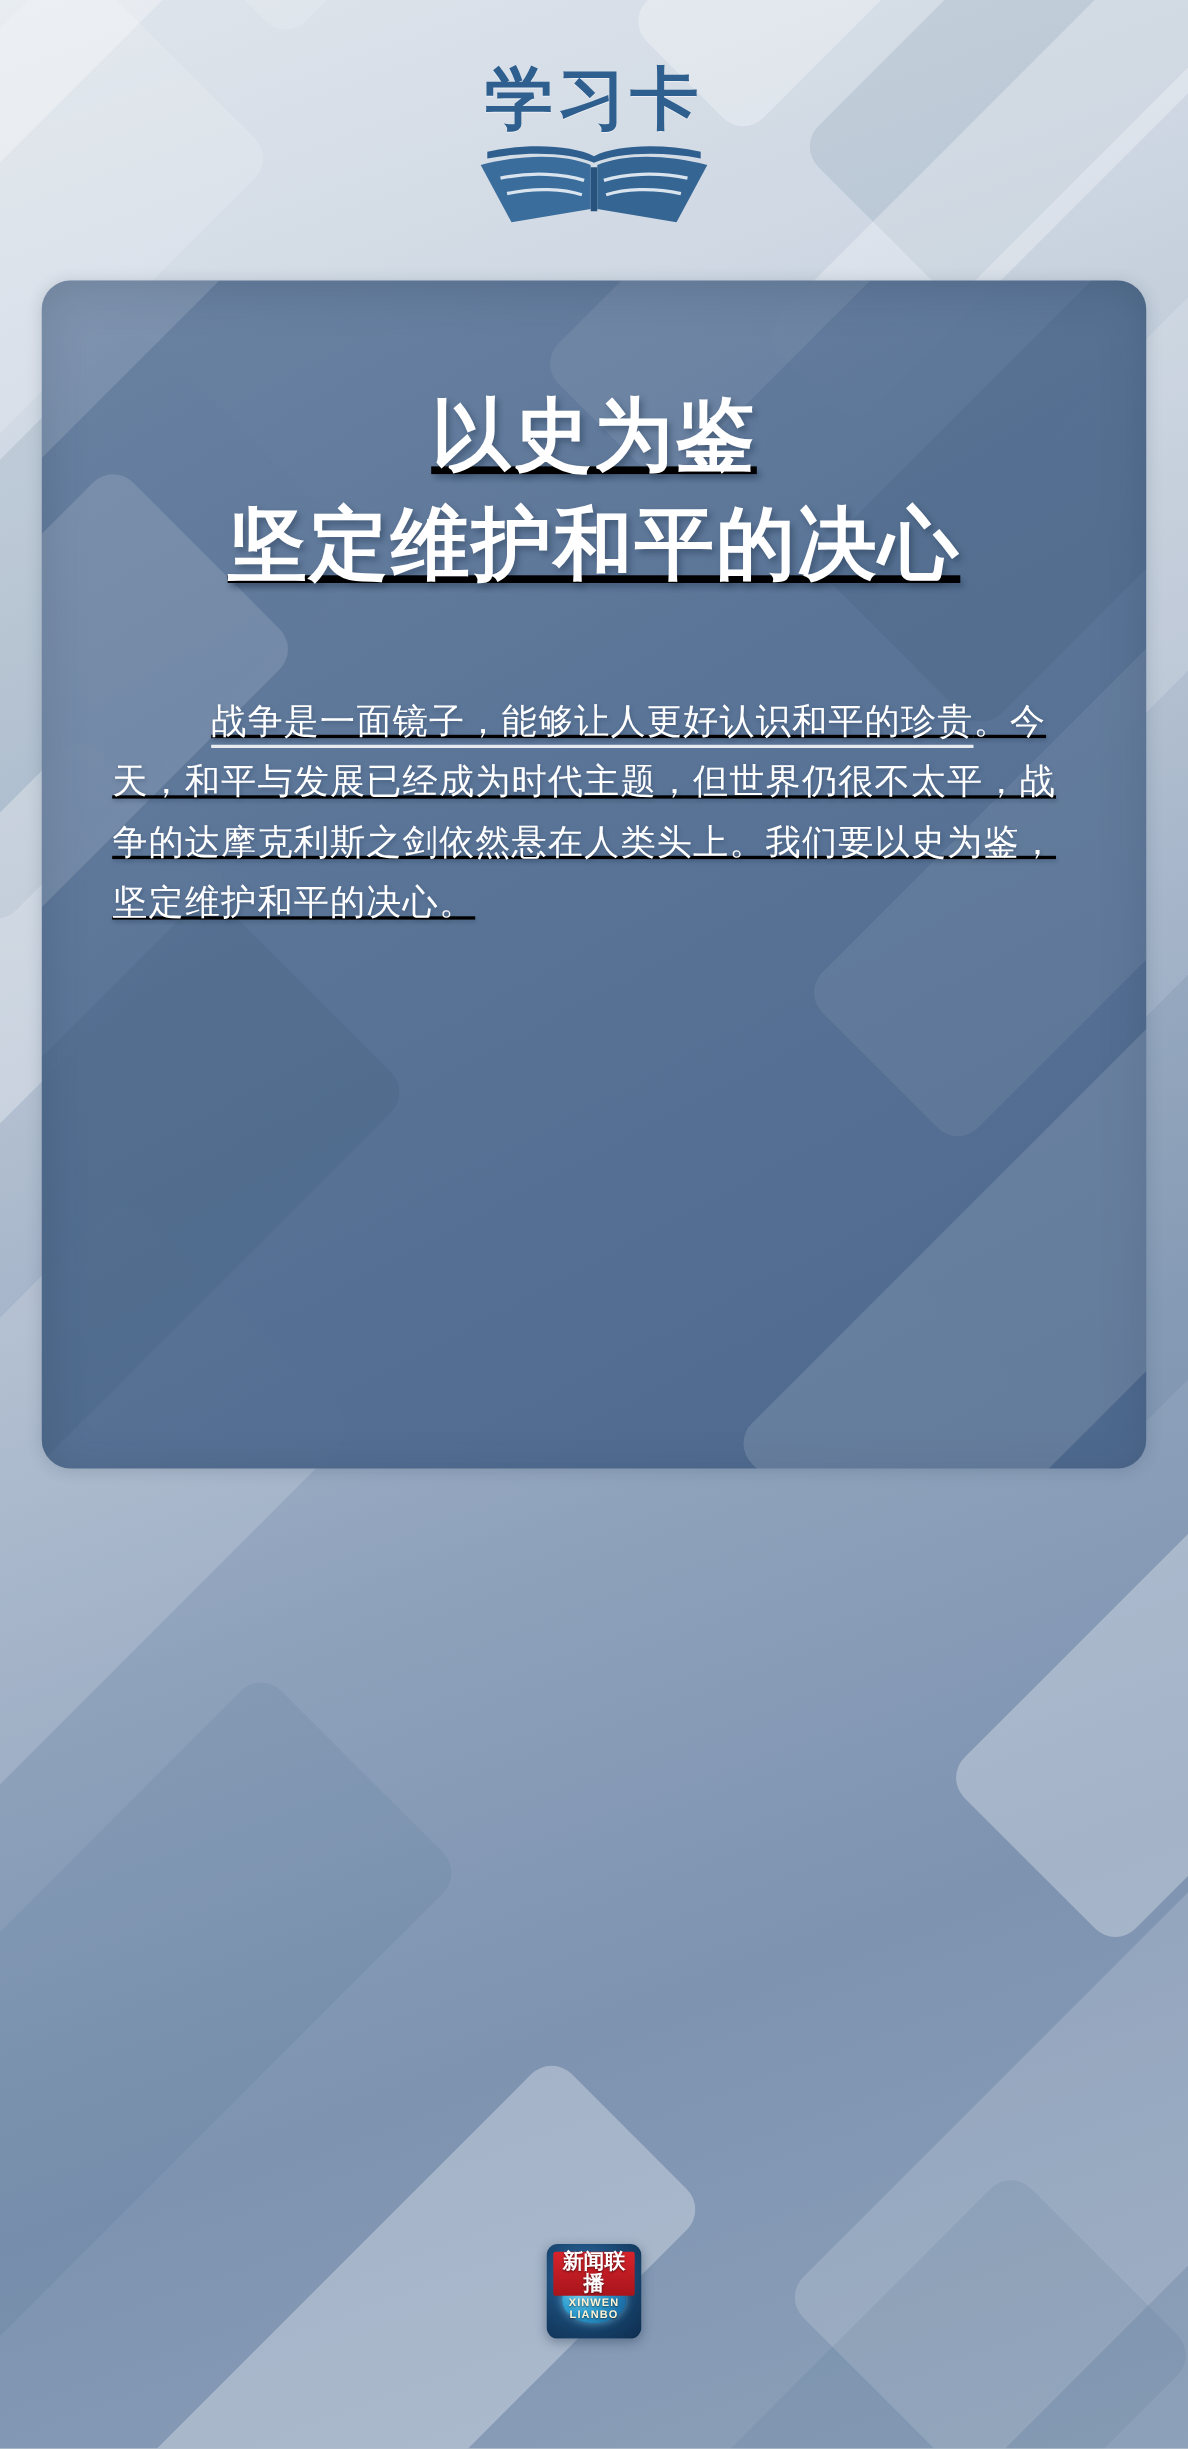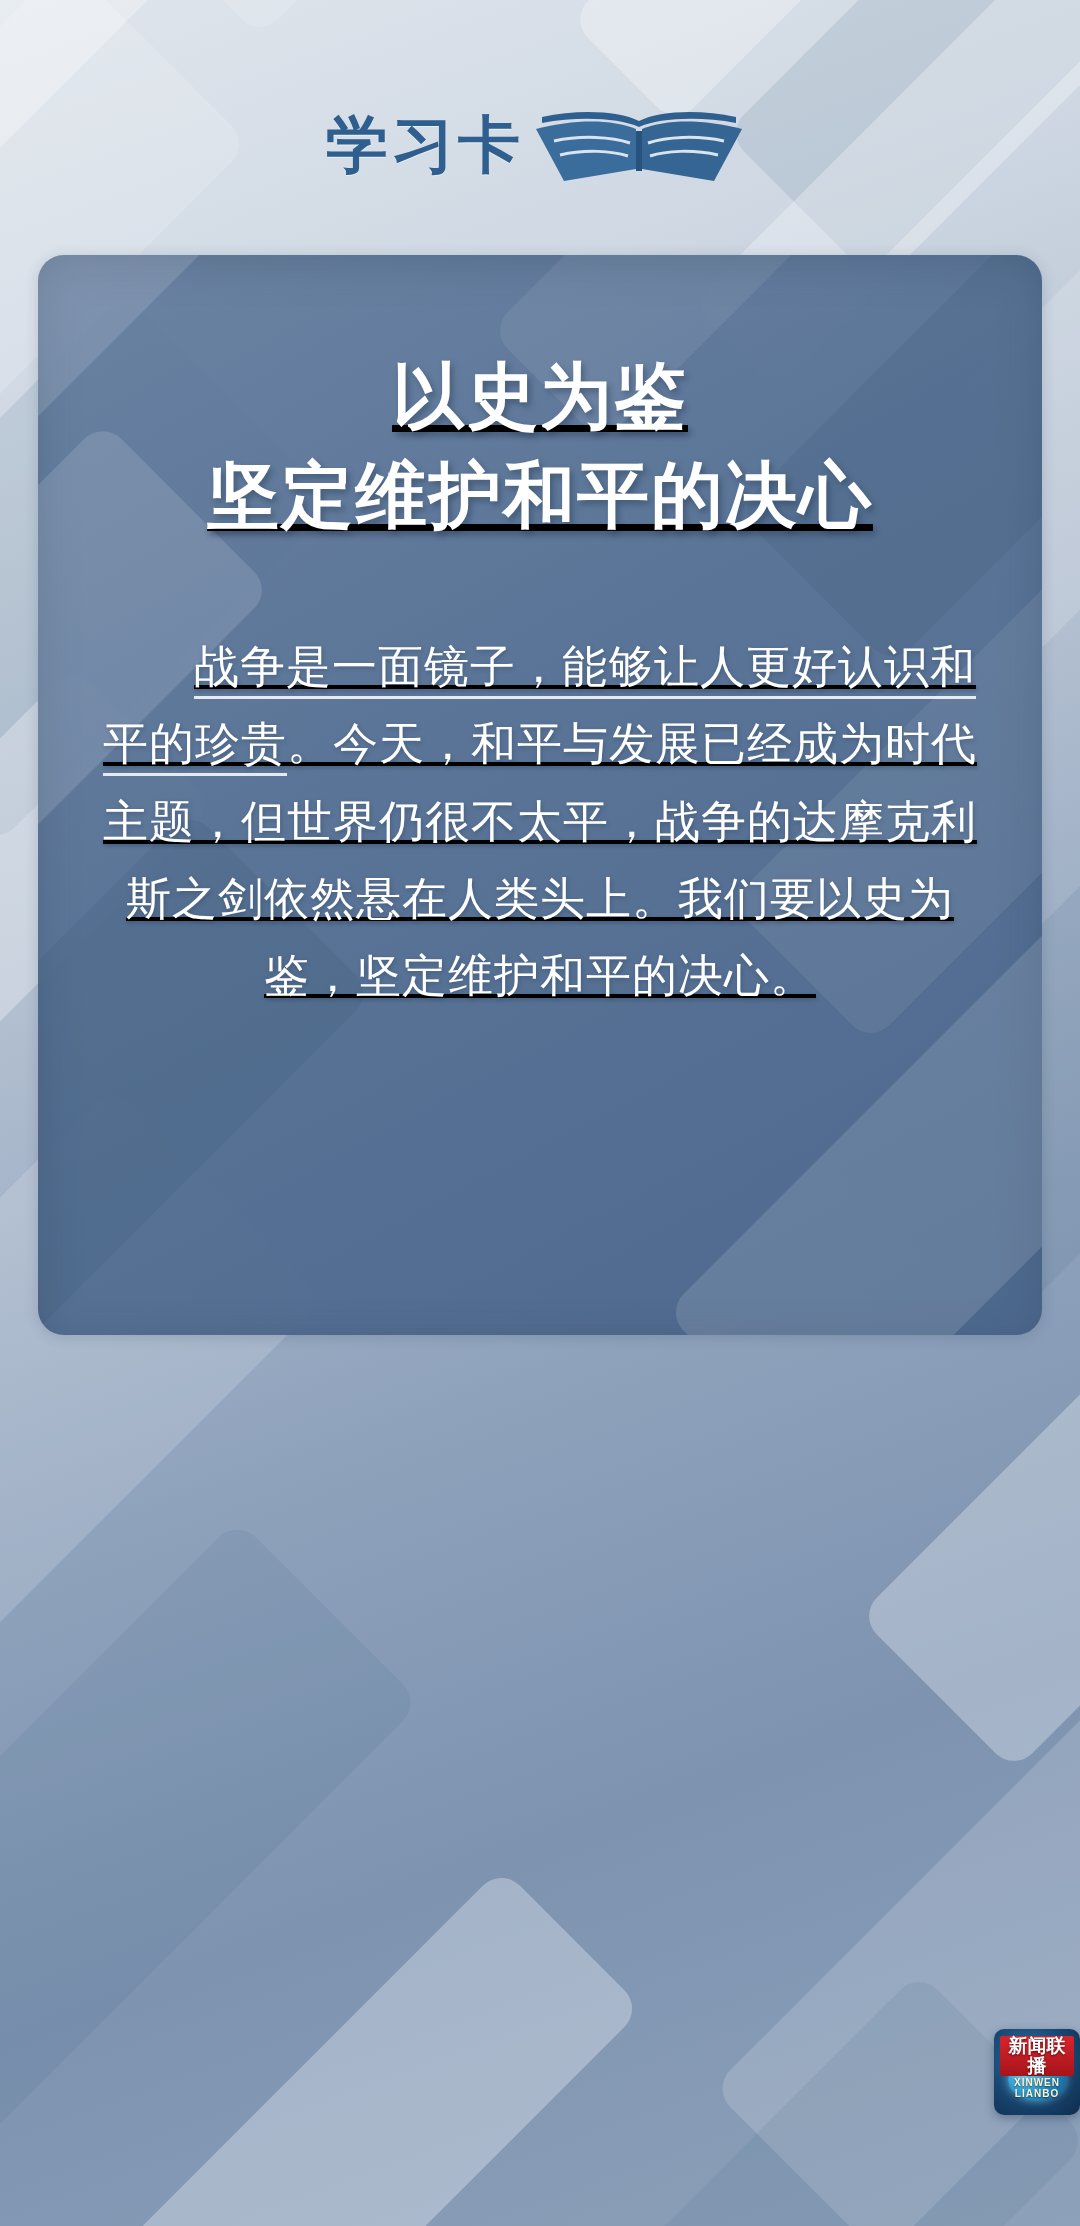--- a/index.html
+++ b/index.html
@@ -38,23 +38,23 @@
   }
 
   
   .logo-wrap {
     position: absolute;
     top: 60px;
     left: 0;
     right: 0;
     height: 170px;
     display: flex;
-    flex-direction: row;
+    flex-direction: column;
     align-items: center;
-    justify-content: center;
+    justify-content: flex-start;
   }
   .logo-text {
     font-family: "Liberation Serif", serif;
     font-size: 62px;
     font-weight: bold;
     color: #2f5f8e;
     letter-spacing: 4px;
     line-height: 1;
     text-shadow: 0 1px 0 rgba(255,255,255,0.5);
   }
@@ -94,27 +94,26 @@
     line-height: 1.38;
     letter-spacing: 2px;
     text-shadow: 3px 4px 6px rgba(35,55,80,0.45);
   }
   .headline .l1 { display: block; }
   .headline .l2 { display: block; }
 
   .body-text {
     margin-top: 82px;
     color: #ffffff;
-    font-size: 45px;
+    font-size: 32px;
     line-height: 1.72;
     text-indent: 90px;
     letter-spacing: 1px;
     text-shadow: 1px 2px 4px rgba(35,55,80,0.35);
     padding: 0 8px;
-    text-align: center;
   }
   .body-text .u {
     border-bottom: 3px solid rgba(255,255,255,0.85);
     padding-bottom: 4px;
   }
 
   .attrib {
     margin-top: 100px;
     text-align: right;
     color: #edf2f7;
@@ -122,23 +121,23 @@
     line-height: 1.62;
     padding-right: 6px;
     text-shadow: 1px 1px 3px rgba(35,55,80,0.35);
   }
 
   
   .badge-wrap {
     position: absolute;
     left: 0;
     right: 0;
-    bottom: 111px;
+    bottom: 100px;
     display: flex;
-    justify-content: flex-end;
+    justify-content: center;
   }
   .badge {
     position: relative;
     width: 86px;
     height: 86px;
     border-radius: 10px;
     background: radial-gradient(circle at 40% 35%, #2f6fa8 0%, #18456f 55%, #0e2d4e 100%);
     box-shadow: 0 3px 10px rgba(30,50,75,0.4);
     overflow: hidden;
   }

